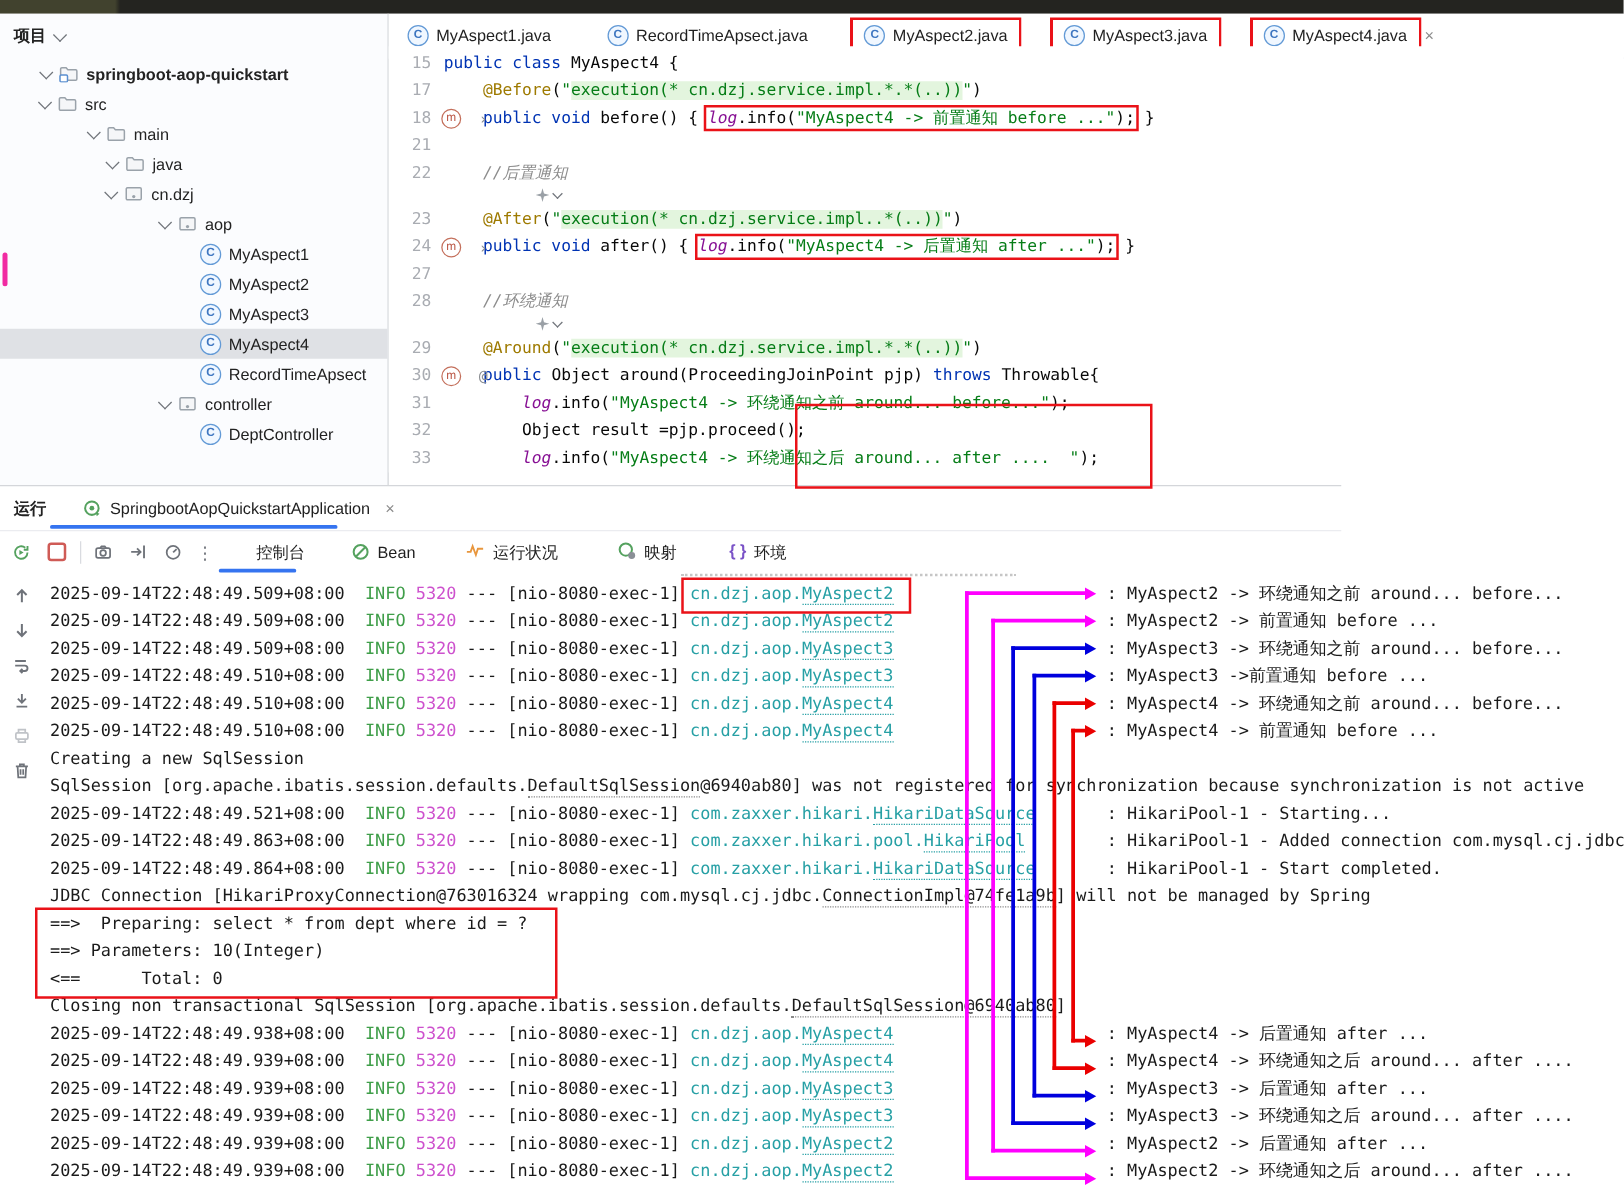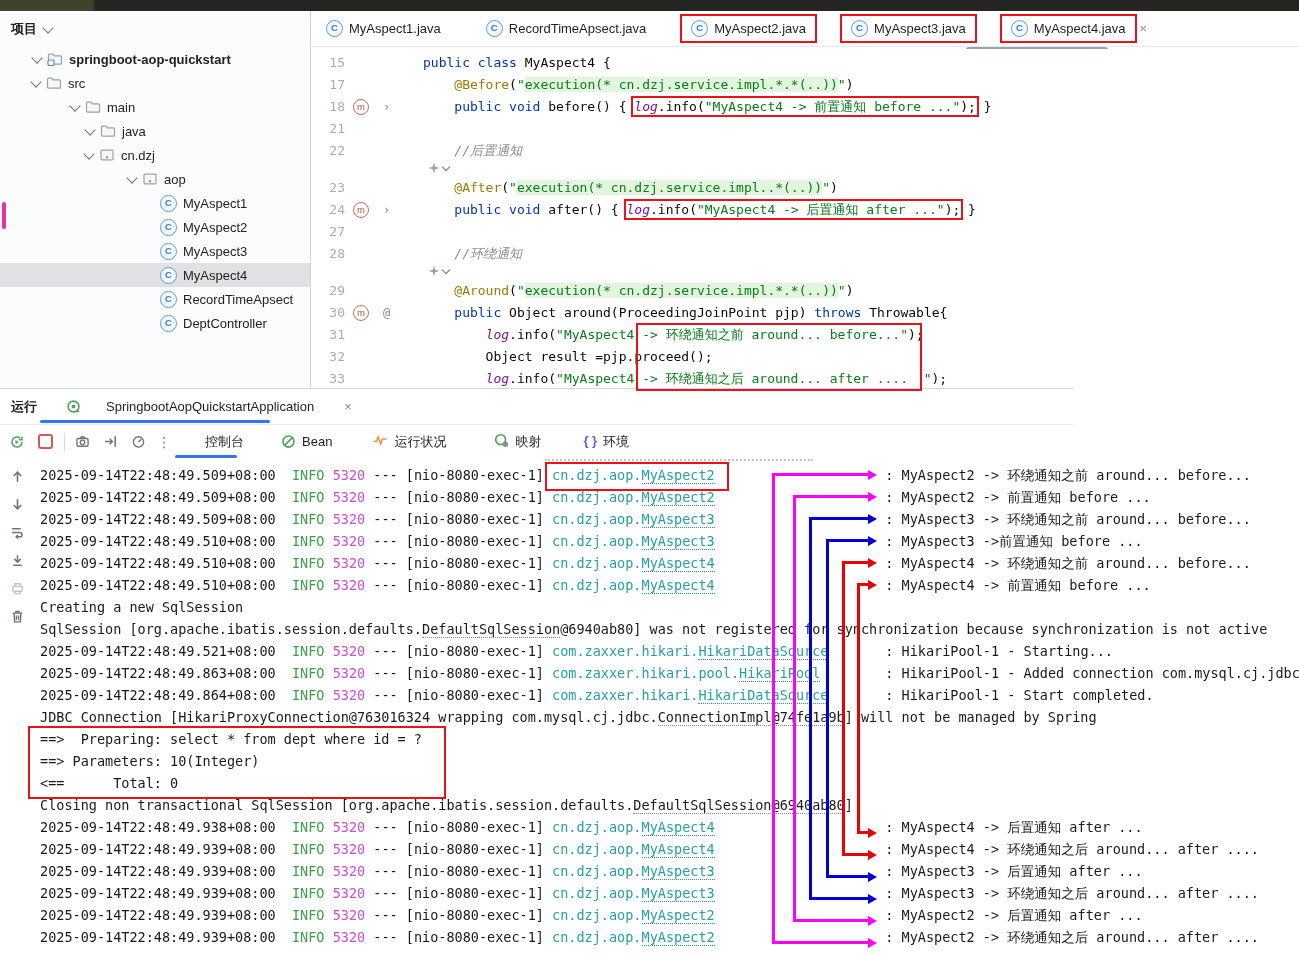--- a/index.html
+++ b/index.html
@@ -26,40 +26,40 @@
   #pinkbar{left:2px;top:202px;width:4px;height:27px;background:#f12ba2;border-radius:2px}
   
   #tabsbar{left:311px;top:11px;width:988px;height:36px;background:#fff;border-bottom:1px solid #e7e9ec;
            display:flex;align-items:center;padding-left:6px;box-sizing:border-box}
   .tab{display:flex;align-items:center;height:34px;margin-right:27px;font-size:13px;color:#1f1f1f}
   .tabbox{display:flex;align-items:center;gap:6px;padding:4px 9px}
   .tab.boxed .tabbox{box-shadow:0 0 0 2px #ea1218}
   .tclose{color:#8c8c8c;margin-left:5px;font-size:13px}
   #tabthumb{left:966px;top:47px;width:142px;height:6px;background:#9ba1ad;border-radius:3px}
   
-  #codearea{left:311px;top:49px;width:988px;height:341px;overflow:hidden;background:#fff;
+  #codearea{left:311px;top:37px;width:988px;height:341px;overflow:hidden;background:#fff;
             font-family:"DejaVu Sans Mono",monospace;font-size:13px;padding-top:3px;box-sizing:border-box}
   .codeline{height:22px;line-height:22px;white-space:pre;position:relative}
   .codeline.inlayrow{height:15px;line-height:15px}
   .lnum{position:absolute;left:0;top:0;width:34px;text-align:right;color:#a9acb2}
   .gicon{position:absolute;top:3px}
   .micon{left:42px;width:14px;height:14px;border-radius:50%;border:1px solid #c4705c;color:#b8503e;
          font-size:9.5px;line-height:13px;text-align:center;font-family:"Liberation Sans",sans-serif}
   .g2{left:72px;color:#8a8d92;font-size:12px;top:0;line-height:22px}
-  .ctext{display:block;margin-left:112px}
+  .ctext{display:block;margin-left:44px}
   .seg-k{color:#0033b3}.seg-a{color:#9e7a00}.seg-s{color:#067d17}
   .seg-h{color:#067d17;background:#e3f5de}.seg-f{color:#871094;font-style:italic}
   .seg-p{color:#080808}.seg-c{color:#8c8c8c;font-style:italic}
   .inlinebox{outline:2px solid #ea1218;outline-offset:1px}
   .inlay-ic{margin-left:117px;display:inline-flex;align-items:center;gap:3px;color:#9aa0a6}
   
   #runpanel{left:0;top:388px;width:1073px;height:568px;background:#fff;border-top:1px solid #d4d6da;box-sizing:border-box}
   #runhdr{height:35px;border-bottom:1px solid #ebecf0;display:flex;align-items:center}
   #runtitle{font-size:13px;font-weight:700;margin-left:11px;color:#222}
-  #runtab{display:flex;align-items:center;gap:25px;margin-left:29px;font-size:13px;color:#1f1f1f}
+  #runtab{display:flex;align-items:center;gap:7px;margin-left:29px;font-size:13px;color:#1f1f1f}
   #runtab-underline{left:40px;top:420px;width:230px;height:3px;background:#3574f0;border-radius:2px}
   #toolbar{height:33px;display:flex;align-items:center;font-size:13px;color:#1f1f1f}
   .tbico{width:22px;display:flex;justify-content:center;align-items:center;margin-left:6px}
   .tbdivider{width:1px;height:18px;background:#d9dbe0;margin-left:8px}
   .stopsq{width:11px;height:11px;border:2px solid #cf5b56;border-radius:3px}
   .dots3{color:#6f737a;font-size:14px;letter-spacing:0;margin-left:8px}
   .ctab{display:flex;align-items:flex-start;gap:6px}
   #ctab-console{margin-left:34px}
   #ctab-bean{margin-left:37px}
   #ctab-health{margin-left:40px}
@@ -213,20 +213,32 @@
         <span>MyAspect4</span>
       </div>
       <div class="trow" style="padding-left: 142px;">
         <span class="chevslot">
           <span class="chev none"></span>
         </span>
         <span class="ticon">
           <span class="cicon">C</span>
         </span>
         <span>RecordTimeApsect</span>
+      </div>
+      <div class="trow" style="padding-left: 123px;">
+        <span class="chevslot">
+          <span class="chev "></span>
+        </span>
+        <span class="ticon">
+          <svg width="16" height="14" viewBox="0 0 16 14" fill="#f5f6f8" stroke="#9aa2aa" stroke-width="1.2">
+            <rect x="2" y="2.2" width="12" height="9.6" rx="1"></rect>
+            <circle cx="8" cy="9.2" r="1.3" fill="#9aa2aa" stroke="none"></circle>
+          </svg>
+        </span>
+        <span>controller</span>
       </div>
       <div class="trow" style="padding-left: 142px;">
         <span class="chevslot">
           <span class="chev none"></span>
         </span>
         <span class="ticon">
           <span class="cicon">C</span>
         </span>
         <span>DeptController</span>
       </div>

